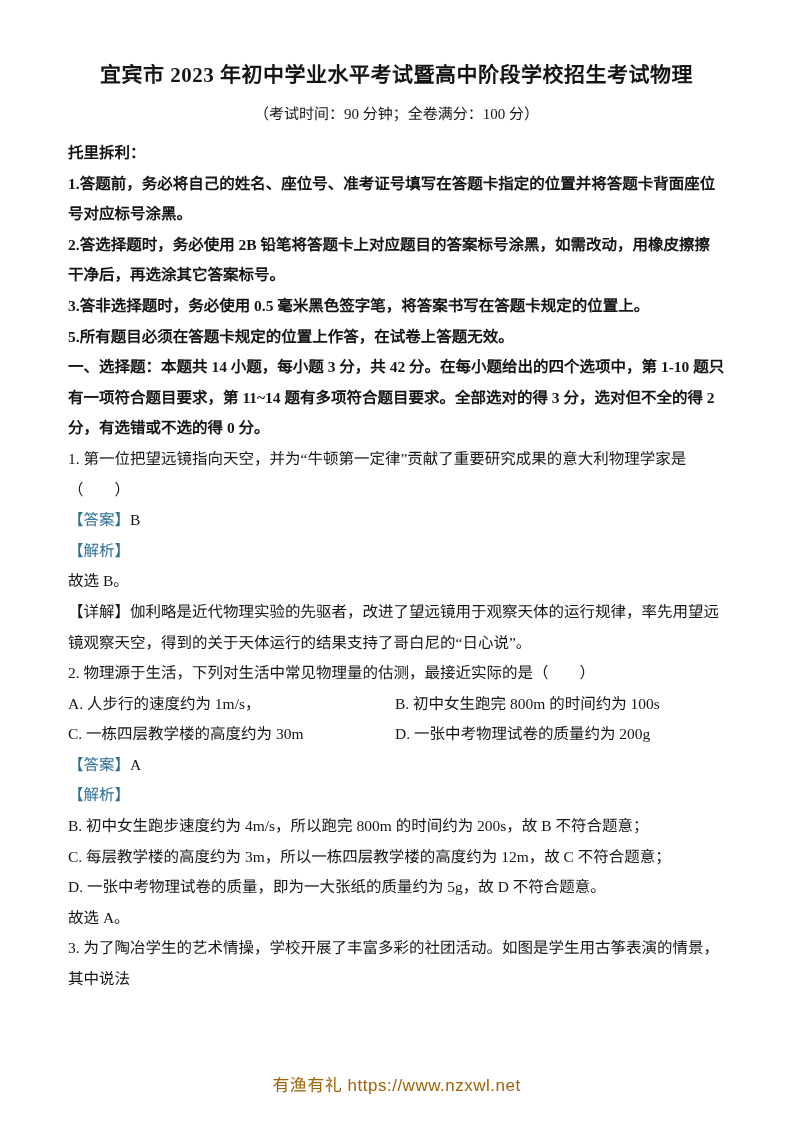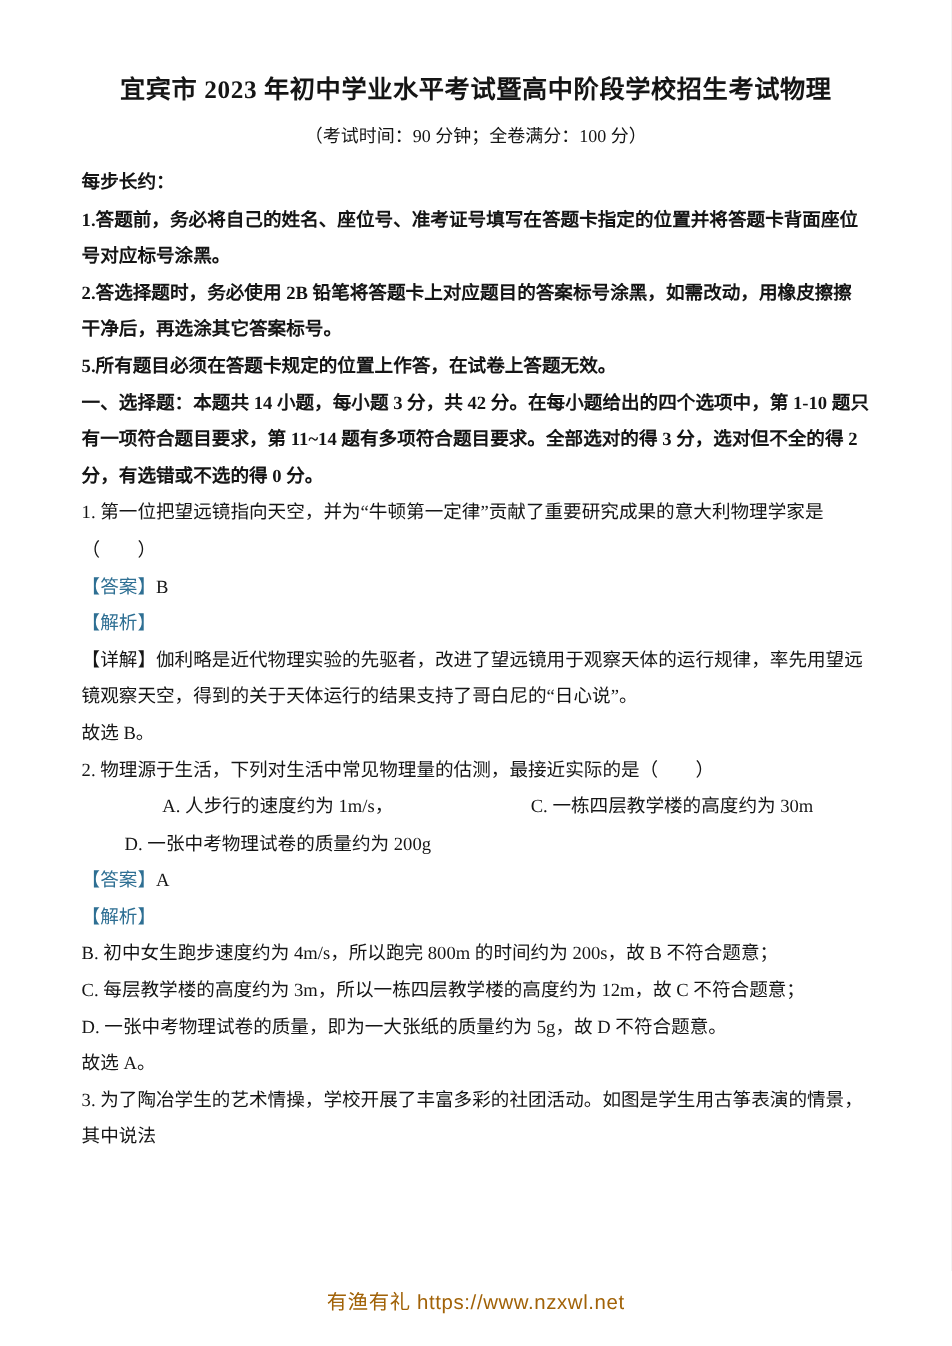--- a/index.html
+++ b/index.html
@@ -26,56 +26,57 @@
   .line{margin:0;line-height:30.6px;}
   .bold{font-weight:bold;}
   .blue{color:#2e6f93;}
   .options4{
     display:grid;grid-template-columns:162px 165px 163px 1fr;
     line-height:30.6px;
   }
   .options2{
     display:grid;grid-template-columns:327px 1fr;
     line-height:30.6px;
-    text-align:center;
   }
   .footer{
     position:absolute;left:0;right:0;bottom:26px;
     text-align:center;
     font-family:"Liberation Sans","DejaVu Sans",sans-serif;
     font-size:17px;color:#a16207;letter-spacing:0.5px;
   }
 </style>
 </head>
 <body>
 
 <div class="page">
 
   <h1 class="title">宜宾市 2023 年初中学业水平考试暨高中阶段学校招生考试物理</h1>
   <p class="subtitle">（考试时间：90 分钟；全卷满分：100 分）</p>
 
-  <p class="line bold">每步长约：</p>
+  <p class="line bold">托里拆利：</p>
   <p class="line bold">1.答题前，务必将自己的姓名、座位号、准考证号填写在答题卡指定的位置并将答题卡背面座位号对应标号涂黑。</p>
   <p class="line bold">2.答选择题时，务必使用 2B 铅笔将答题卡上对应题目的答案标号涂黑，如需改动，用橡皮擦擦干净后，再选涂其它答案标号。</p>
+  <p class="line bold">3.答非选择题时，务必使用 0.5 毫米黑色签字笔，将答案书写在答题卡规定的位置上。</p>
   <p class="line bold">5.所有题目必须在答题卡规定的位置上作答，在试卷上答题无效。</p>
 
   <p class="line bold">一、选择题：本题共 14 小题，每小题 3 分，共 42 分。在每小题给出的四个选项中，第 1-10 题只有一项符合题目要求，第 11~14 题有多项符合题目要求。全部选对的得 3 分，选对但不全的得 2 分，有选错或不选的得 0 分。</p>
 
   <section>
     <p class="line">1. 第一位把望远镜指向天空，并为“牛顿第一定律”贡献了重要研究成果的意大利物理学家是（　　）</p>
     <p class="line"><span class="blue">【答案】</span><span>B</span></p>
     <p class="line blue">【解析】</p>
+    <p class="line">故选 B。</p>
     <p class="line"><span>【详解】</span><span>伽利略是近代物理实验的先驱者，改进了望远镜用于观察天体的运行规律，率先用望远镜观察天空，得到的关于天体运行的结果支持了哥白尼的“日心说”。</span></p>
-    <p class="line">故选 B。</p>
   </section>
 
   <section>
     <p class="line">2. 物理源于生活，下列对生活中常见物理量的估测，最接近实际的是（　　）</p>
     <div class="options2">
       <span>A. 人步行的速度约为 1m/s，</span>
+      <span>B. 初中女生跑完 800m 的时间约为 100s</span>
       <span>C. 一栋四层教学楼的高度约为 30m</span>
       <span>D. 一张中考物理试卷的质量约为 200g</span>
     </div>
     <p class="line"><span class="blue">【答案】</span><span>A</span></p>
     <p class="line blue">【解析】</p>
     <p class="line">B. 初中女生跑步速度约为 4m/s，所以跑完 800m 的时间约为 200s，故 B 不符合题意；</p>
     <p class="line">C. 每层教学楼的高度约为 3m，所以一栋四层教学楼的高度约为 12m，故 C 不符合题意；</p>
     <p class="line">D. 一张中考物理试卷的质量，即为一大张纸的质量约为 5g，故 D 不符合题意。</p>
     <p class="line">故选 A。</p>
   </section>

